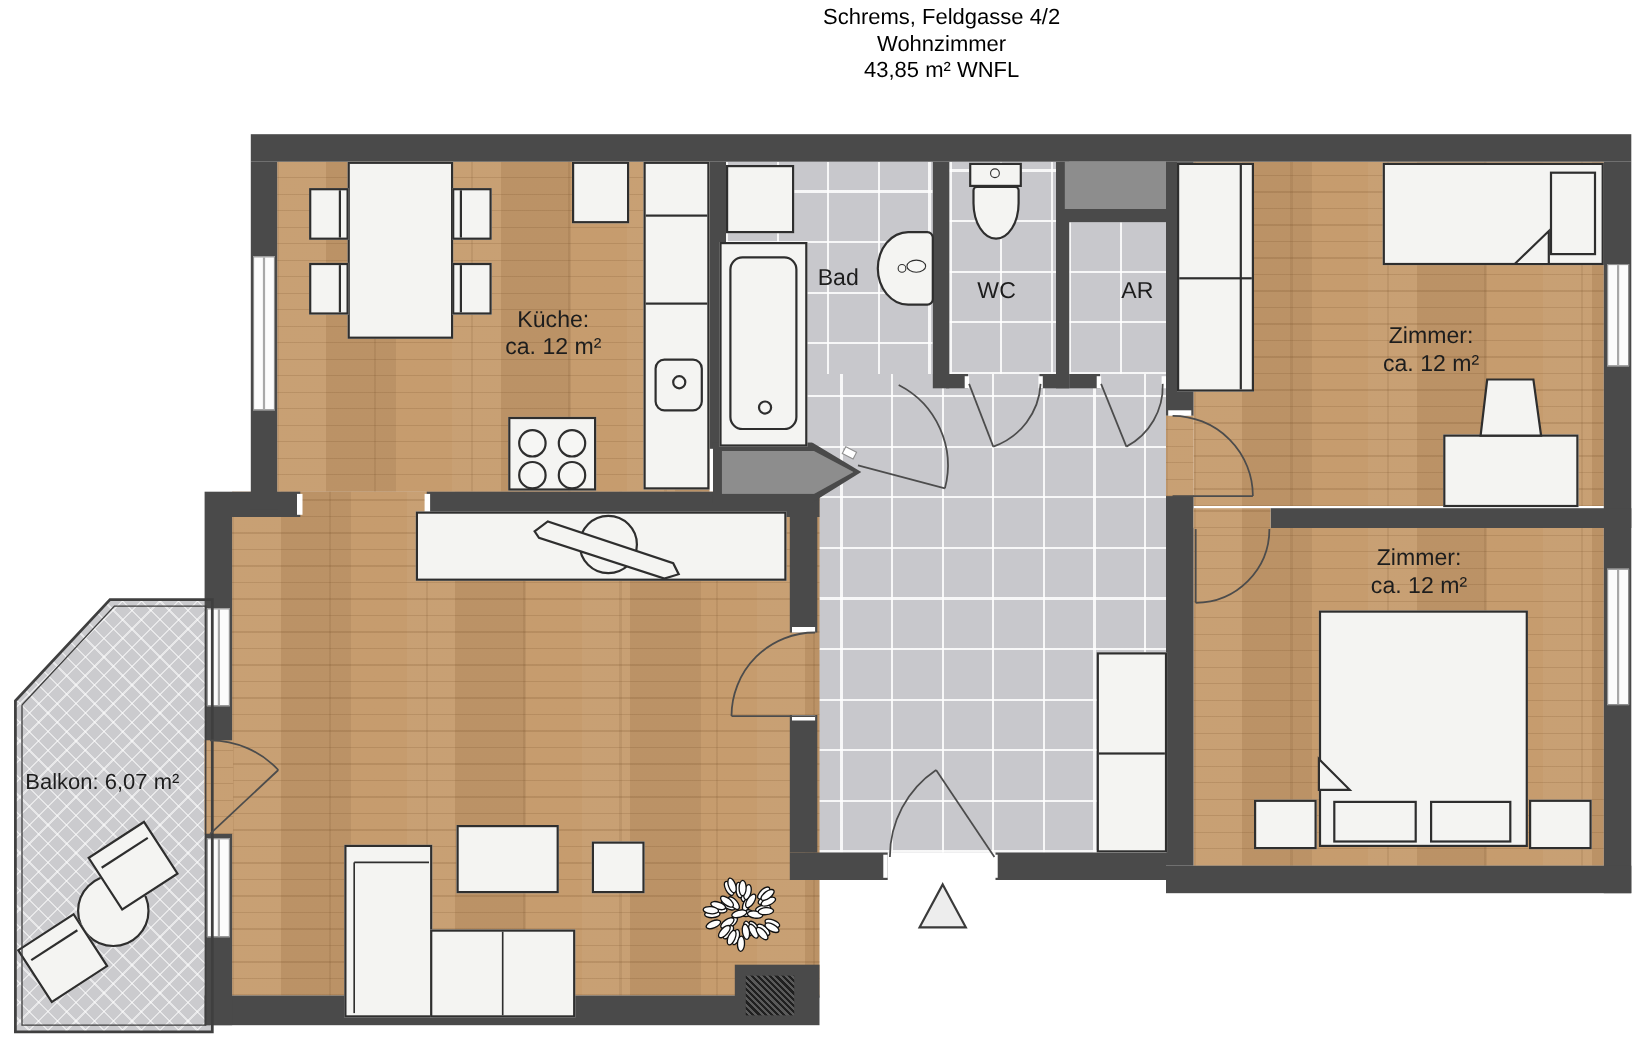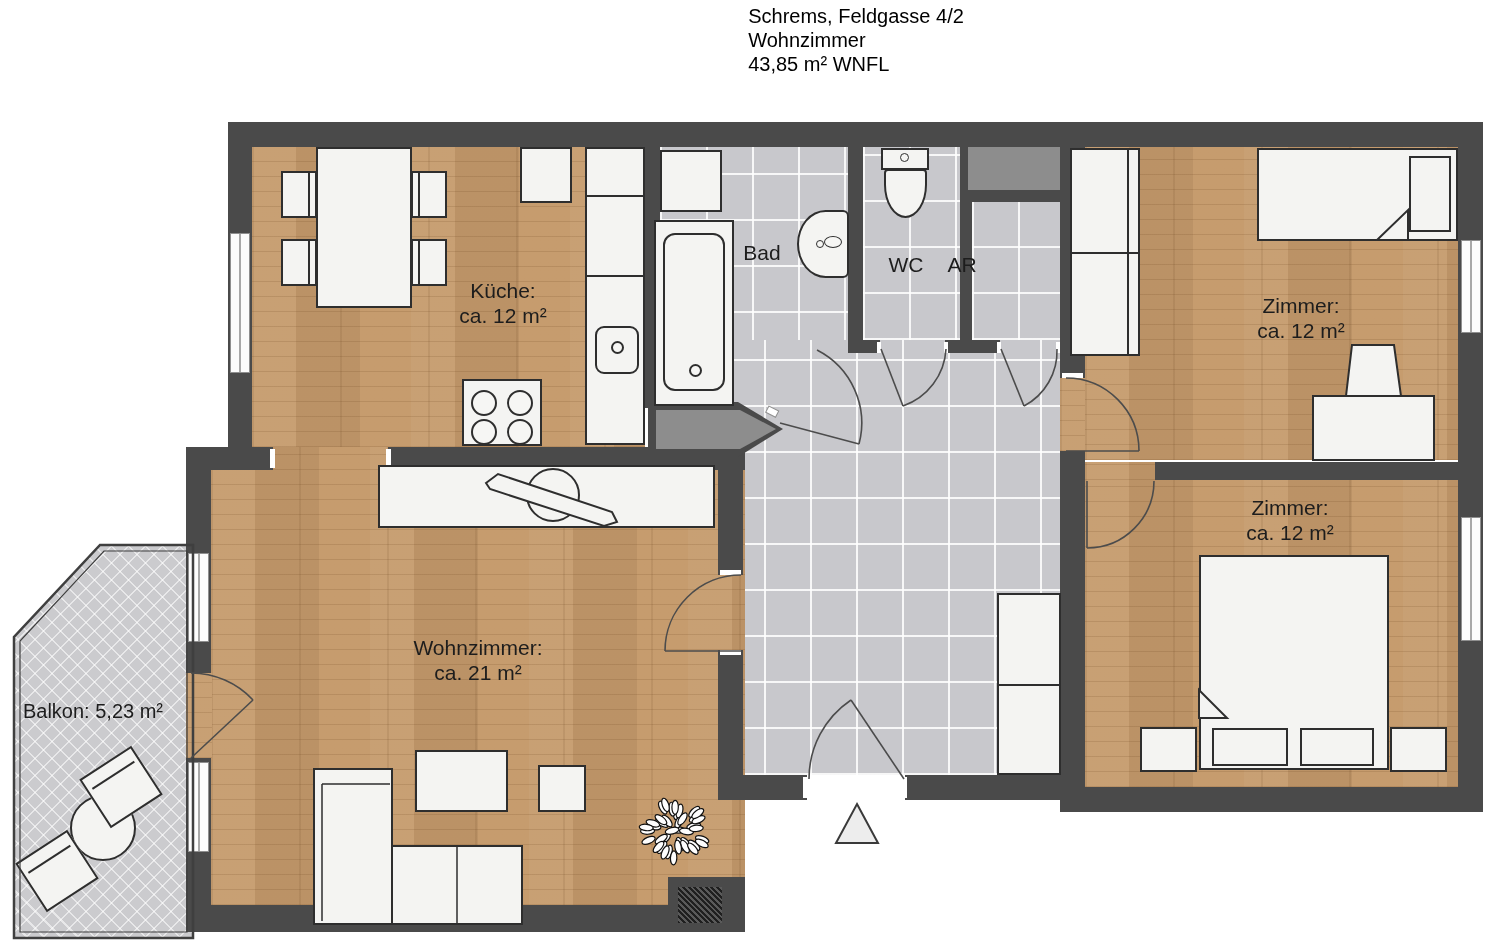--- a/index.html
+++ b/index.html
@@ -23,21 +23,21 @@
   .window{position:absolute;background:#FCFCFC;border:1px solid #8F8F8F;box-sizing:border-box}
   .window::after{content:"";position:absolute;left:50%;top:0;bottom:0;width:2px;margin-left:-1px;background:#A8A8A8}
   .jamb{position:absolute;background:#FFFFFF}
   .chair{position:absolute;background:#F4F4F2;border:2px solid #2E2E2E;box-sizing:border-box}
   .chair.cl::after{content:"";position:absolute;right:5px;top:0;bottom:0;width:2px;background:#2E2E2E}
   .chair.cr::after{content:"";position:absolute;left:5px;top:0;bottom:0;width:2px;background:#2E2E2E}
   .dot{position:absolute;border:2px solid #2E2E2E;border-radius:50%;background:#F6F6F4;box-sizing:border-box}
   .ln{position:absolute;background:#2E2E2E;display:block}
   .label{position:absolute;transform:translateX(-50%);text-align:center;font-size:21px;
          color:#1D1D1D;white-space:nowrap;line-height:25px}
-  .title{position:absolute;left:856px;top:4px;transform:translateX(-50%);
+  .title{position:absolute;left:856px;top:4px;transform:translateX(-50%);text-align:center;
          font-size:20px;line-height:24px;color:#000}
   .logo{position:absolute;left:1306px;top:22px;display:flex;align-items:center;gap:12px}
   .logo-text{font-size:22px;font-weight:bold;color:#3C3C44;line-height:26px}
   svg.overlay{position:absolute;left:0;top:0;pointer-events:none}
 </style>
 </head>
 <body>
 
 <div class="stage">
 
@@ -252,28 +252,24 @@
         <ellipse cx="697.7929545677056" cy="813.565606353938" rx="7" ry="3.2" transform="rotate(143.19731609999963 697.7929545677056 813.565606353938)"></ellipse>
       </g>
   </svg>
 
   <div class="label" style="left:503px;top:278px">
     <div>Küche:</div>
     <div>ca. 12 m²</div>
   </div>
   <div class="label" style="left:762px;top:240px">Bad</div>
   <div class="label" style="left:906px;top:252px">WC</div>
-  <div class="label" style="left:962px;top:252px">AR</div>
+  <div class="label" style="left:1034px;top:252px">AR</div>
   <div class="label" style="left:1301px;top:293px">
     <div>Zimmer:</div>
     <div>ca. 12 m²</div>
   </div>
   <div class="label" style="left:1290px;top:495px">
     <div>Zimmer:</div>
     <div>ca. 12 m²</div>
   </div>
-  <div class="label" style="left:478px;top:635px">
-    <div>Wohnzimmer:</div>
-    <div>ca. 21 m²</div>
-  </div>
-  <div class="label" style="left:93px;top:699px;font-size:20px">Balkon: 5,23 m²</div>
+  <div class="label" style="left:93px;top:699px;font-size:20px">Balkon: 6,07 m²</div>
 
 </div>
 
 </body></html>

